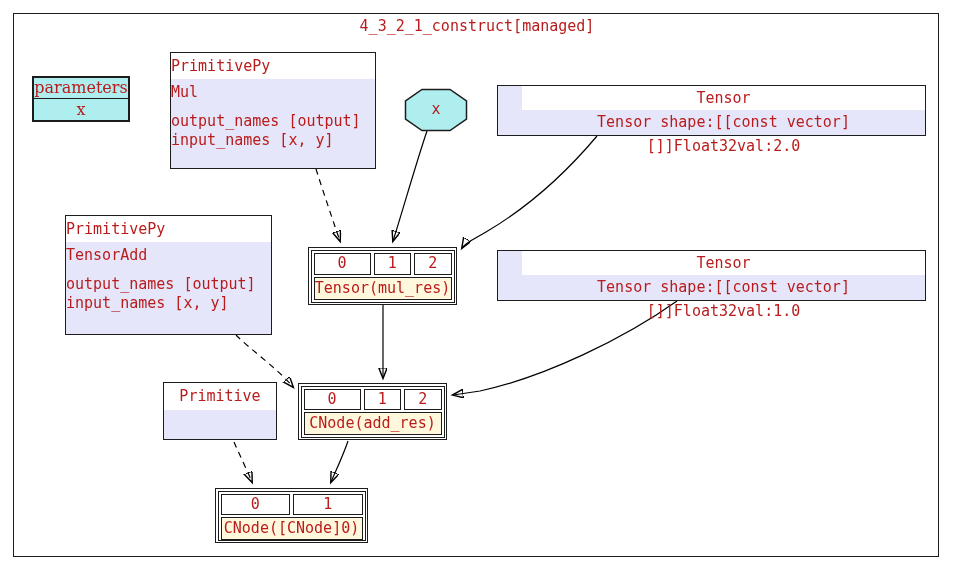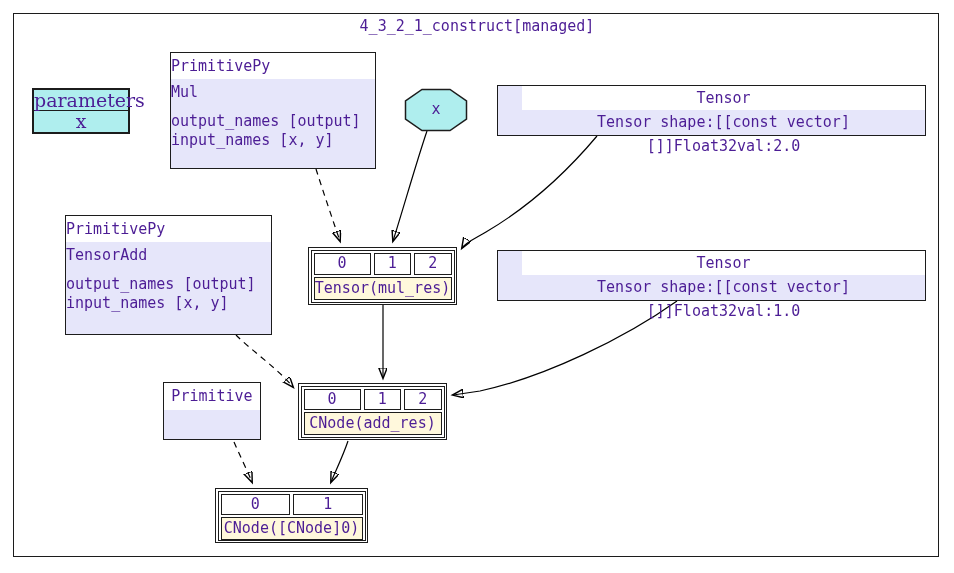--- a/index.html
+++ b/index.html
@@ -1,25 +1,25 @@
 <!DOCTYPE html>
 <html style="--lavender: #e6e6fa; --turquoise: #afeeee; --cream: #fff8dc; --edge: #000000;"><head>
 <meta charset="utf-8">
 <style>
   html,body{margin:0;padding:0;background:#ffffff;}
   .canvas{position:relative;width:954px;height:573px;background:#fff;
-          font-family:"DejaVu Sans Mono","Liberation Mono",monospace;color:#4c1d95;overflow:hidden;}
+          font-family:"DejaVu Sans Mono","Liberation Mono",monospace;color:#b91c1c;overflow:hidden;}
   .frame{position:absolute;left:13px;top:13px;width:926px;height:544px;border:1.5px solid #1c1c1c;box-sizing:border-box;}
   .title{position:absolute;left:0;top:17px;width:954px;text-align:center;font-size:15px;letter-spacing:0;}
 
   .node{position:absolute;box-sizing:border-box;border:1.5px solid #1c1c1c;}
 
   
-  .params{left:32px;top:88px;width:98px;height:46px;border-width:2px;
-          font-family:"DejaVu Serif","Liberation Serif",serif;font-size:19px;text-align:center;
+  .params{left:32px;top:76px;width:98px;height:46px;border-width:2px;
+          font-family:"DejaVu Serif","Liberation Serif",serif;font-size:16px;text-align:center;
           background:var(--turquoise,#afeeee);}
   .params .hdr{height:20px;line-height:20px;border-bottom:1.5px solid #1c1c1c;}
   .params .row{height:21px;line-height:21px;}
 
   
   .opnode{background:var(--lavender,#e6e6fa);text-align:left;font-size:15px;}
   .opnode .ophdr{background:#fff;line-height:26px;height:26px;}
   .mul-node{left:170px;top:52px;width:206px;height:117px;}
   .add-node{left:65px;top:215px;width:207px;height:120px;}
   .l1{line-height:27px;}
@@ -28,21 +28,21 @@
   .l4{line-height:19px;}
 
   
   .tensor{background:var(--lavender,#e6e6fa);text-align:center;font-size:15px;padding-left:24px;}
   .tensor .ophdr{background:#fff;line-height:24px;height:24px;}
   .tensor .detail{line-height:24px;}
   .tensor-a{left:497px;top:85px;width:429px;height:51px;}
   .tensor-b{left:497px;top:250px;width:429px;height:51px;}
 
   
-  .ret-node{left:163px;top:382px;width:98px;height:58px;background:var(--lavender,#e6e6fa);
+  .ret-node{left:163px;top:382px;width:114px;height:58px;background:var(--lavender,#e6e6fa);
             text-align:center;font-size:15px;}
   .ret-node .ophdr{background:#fff;line-height:27px;height:27px;}
   .ret-node .retbody{line-height:28px;}
 
   
   .record{display:flex;background:#fff;}
   .record-inner{flex:1;border:1px solid #1c1c1c;margin:1.5px;padding:2px;display:flex;flex-direction:column;box-sizing:border-box;}
   .cells{display:flex;gap:3px;height:22px;}
   .cell{border:1.2px solid #1c1c1c;background:#fff;text-align:center;font-size:15px;line-height:19px;box-sizing:border-box;}
   .c-wide{flex:1.55;} .c-std{flex:1;}

